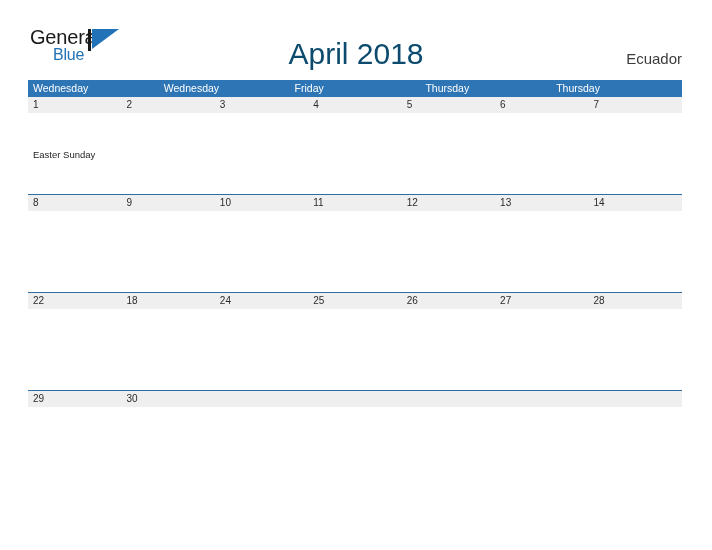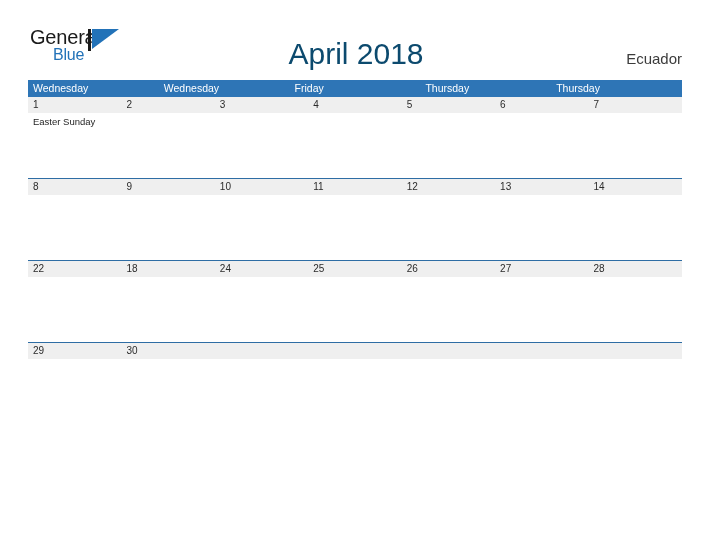--- a/index.html
+++ b/index.html
@@ -130,21 +130,22 @@
     padding-left: 5px;
     box-sizing: border-box;
   }
   .date-cell.empty {
     color: transparent;
   }
 
   .event-strip {
     display: flex;
     background: #ffffff;
-    height: 65px;
+    height: 81px;
+    align-items: center;
   }
   .event-cell {
     flex: 1 1 0;
     padding: 2px 4px 0 5px;
     box-sizing: border-box;
     font-size: 9.5px;
     line-height: 13px;
     color: #1f1f1f;
     overflow: hidden;
   }

